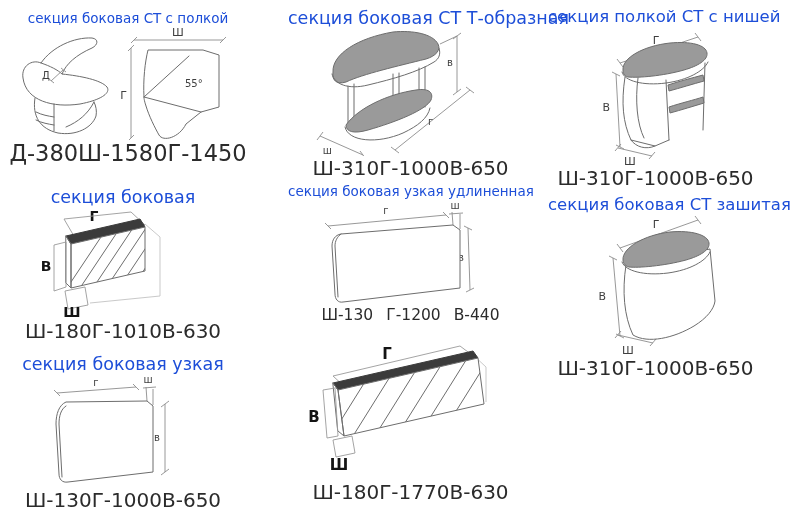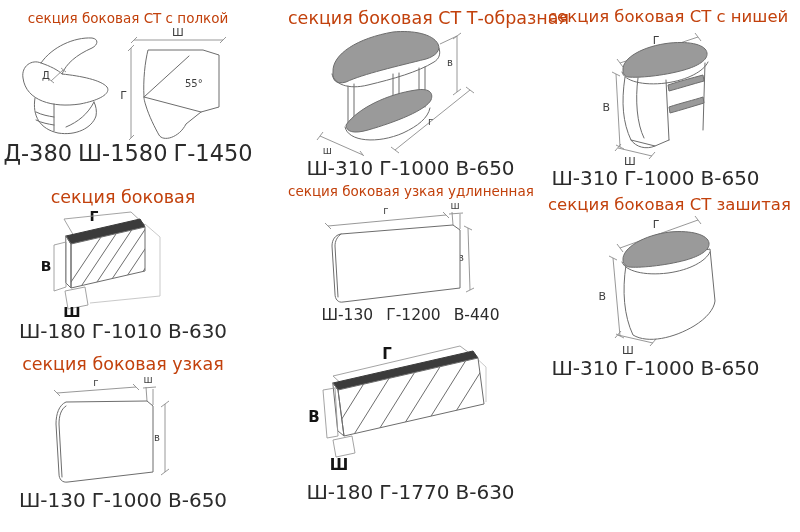--- a/index.html
+++ b/index.html
@@ -2,28 +2,28 @@
 <html><head>
 <meta charset="utf-8">
 <style>
   * { margin:0; padding:0; box-sizing:border-box; }
   html,body { background:#ffffff; }
   body {
     width:800px; height:532px; position:relative; overflow:hidden;
     font-family:"DejaVu Sans","Liberation Sans",sans-serif; color:#2d2d2d;
   }
   .card { position:absolute; }
-  .title { text-align:center; color:#c2410c; font-weight:400; white-space:nowrap; }
+  .title { text-align:center; color:#1d4ed8; font-weight:400; white-space:nowrap; }
   .t14 { font-size:13.5px; line-height:20px; }
   .t14b{ font-size:13.5px; line-height:18px; }
   .t17 { font-size:16.5px; line-height:22px; }
   .t18 { font-size:17.5px; line-height:24px; }
   .draw { position:relative; }
   .row { display:flex; align-items:flex-start; }
-  .dims { display:flex; justify-content:center; gap:6px; color:#2b2b2b; white-space:nowrap; }
+  .dims { display:flex; justify-content:center; gap:0; color:#2b2b2b; white-space:nowrap; }
   .d23 { font-size:22.5px; }
   .d20 { font-size:20px; }
   .d16 { font-size:15.5px; gap:13px; }
   svg { display:block; }
   .ln { fill:none; stroke:#6d6d6d; stroke-width:1; stroke-linecap:round; stroke-linejoin:round; }
   .dim { fill:none; stroke:#8c8c8c; stroke-width:0.9; }
   .lt { fill:none; stroke:#c3c3c3; stroke-width:0.9; }
   .fg { fill:#9a9a9a; stroke:#6d6d6d; stroke-width:1; }
   .fd { fill:#3b3b3b; stroke:#3b3b3b; stroke-width:1; }
   .fw { fill:#ffffff; stroke:#6d6d6d; stroke-width:1; }
@@ -86,21 +86,21 @@
       </svg>
     </div>
     <div class="dims d20">
       <span>Ш-310</span>
       <span>Г-1000</span>
       <span>В-650</span>
     </div>
   </div>
 
   <div class="card" style="left:548px;top:6px;width:215px">
-    <div class="title t17">секция боковая СТ с нишей</div>
+    <div class="title t17">секция полкой СТ с нишей</div>
     <div class="draw">
       <svg width="210" height="138" viewBox="0 0 210 138">
         <path class="dim" d="M72,35 L150,9 M69,31 L75,39 M147,5 L153,13"></path>
         <text class="smu" x="108" y="16" text-anchor="middle">Г</text>
         <path class="dim" d="M68,46 L72,119 M64,44 L72,48 M68,117 L76,121"></path>
         <text class="smu" x="62" y="83" text-anchor="end">В</text>
         <path class="dim" d="M70,120 L104,128 M67,123 L73,116 M101,131 L107,124"></path>
         <text class="smu" x="82" y="137" text-anchor="middle">Ш</text>
         <path class="ln" d="M157,35 L155,102"></path>
         <path class="ln" d="M77,49 C73,75 75,95 83,112 C88,119 98,122 107,118 M118,52 L121,112 M83,112 L107,118 L121,112"></path>

